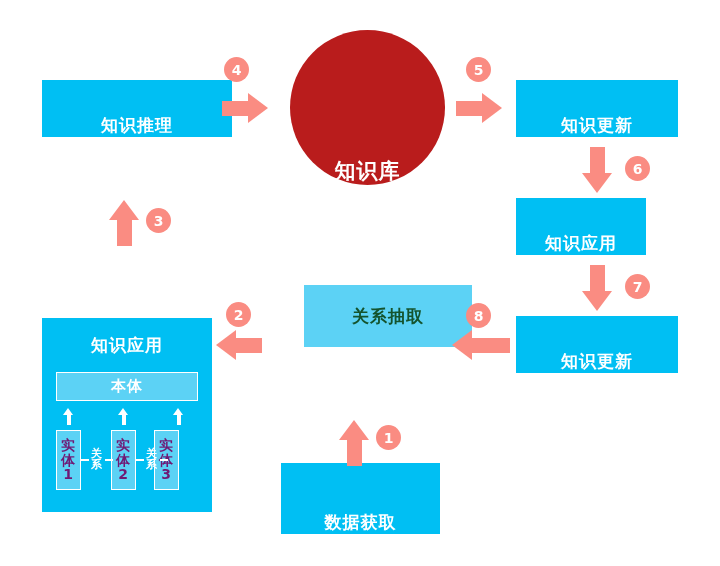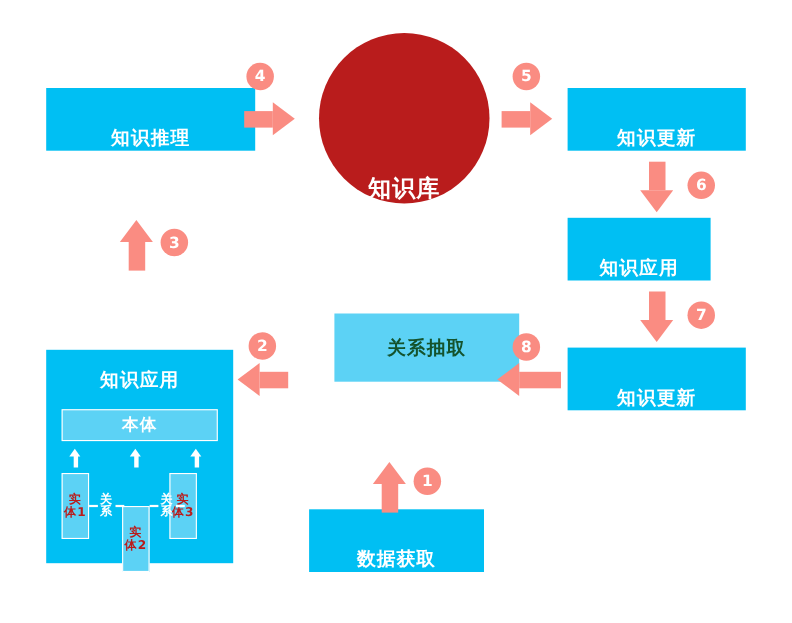--- a/index.html
+++ b/index.html
@@ -96,22 +96,22 @@
     border-right: 5.5px solid transparent;
     border-bottom: 7px solid #ffffff;
   }
   .entity-box {
     position: absolute;
     width: 25px;
     height: 60px;
     box-sizing: border-box;
     background: #5CD2F5;
     border: 1.5px solid #ffffff;
-    color: #b91c1c;
-    font-size: 11px;
+    color: #701a75;
+    font-size: 14px;
     font-weight: bold;
     line-height: 1.05;
     display: flex;
     align-items: center;
     justify-content: center;
     text-align: center;
     word-break: break-all;
   }
   .rel-label {
     position: absolute;
@@ -245,37 +245,37 @@
 
   <div class="node box-blue" id="node-fusion" style="left:42px; top:318px; width:170px; height:194px;">
     <div class="fusion-title">知识应用</div>
     <div class="ontology-box">本体</div>
 
     <div class="ent-up-arrow" style="left:21px; top:90px;"></div>
     <div class="ent-up-arrow" style="left:76px; top:90px;"></div>
     <div class="ent-up-arrow" style="left:131px; top:90px;"></div>
 
     <div class="entity-box" style="left:14px; top:112px;">实体1</div>
-    <div class="entity-box" style="left:69px; top:112px;margin-top:30px;">实体2</div>
+    <div class="entity-box" style="left:69px; top:112px;">实体2</div>
     <div class="entity-box" style="left:112px; top:112px;">实体3</div>
 
     <div class="rel-label" style="left:47px; top:130px;">关系</div>
     <div class="rel-label" style="left:102px; top:130px;">关系</div>
 
     <div style="position:absolute;left:39px;top:141px;width:8px;height:1.5px;background:#fff;"></div>
     <div style="position:absolute;left:63px;top:141px;width:8px;height:1.5px;background:#fff;"></div>
     <div style="position:absolute;left:94px;top:141px;width:8px;height:1.5px;background:#fff;"></div>
     <div style="position:absolute;left:118px;top:141px;width:8px;height:1.5px;background:#fff;"></div>
   </div>
 
   <div class="node" id="node-extraction" style="left:272px; top:285px; width:168px; height:125px;">
     <div class="extract-half extract-top">关系抽取</div>
   </div>
 
-  <div class="node box-blue" id="node-acquisition" style="left:281px; top:463px; width:159px; height:57px;">
+  <div class="node box-blue" id="node-acquisition" style="left:281px; top:463px; width:159px; height:71px;">
     <span>数据获取</span>
   </div>
 
   <div class="arrow arrow-up" style="left:339px; top:420px; width:31px; height:46px;">
     <div class="shaft"></div>
       <div class="head"></div>
   </div>
 
   <div class="arrow arrow-left" style="left:216px; top:330px; width:46px; height:31px;">
     <div class="shaft"></div>

